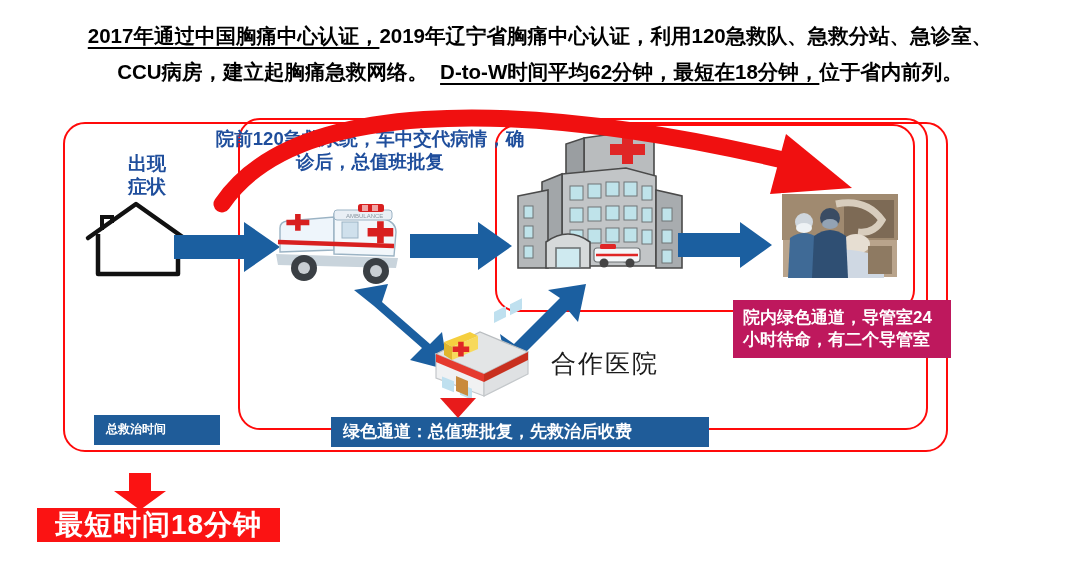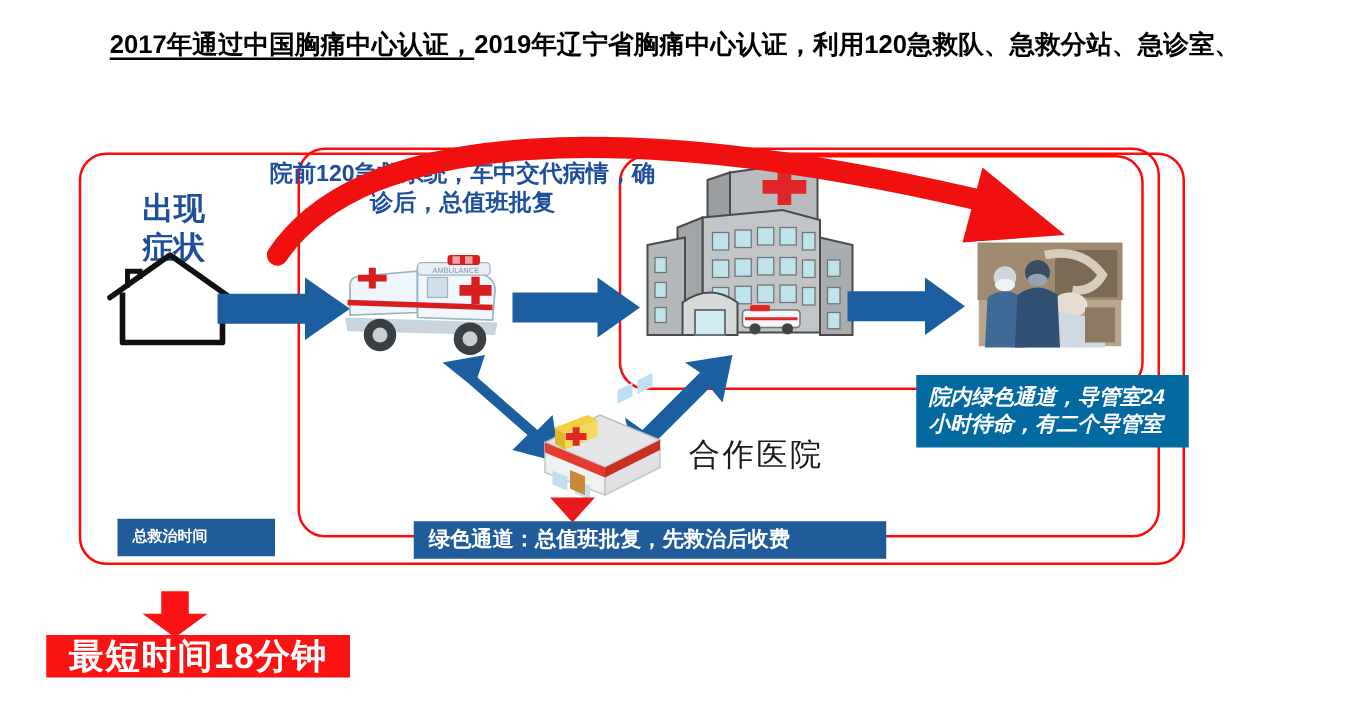--- a/index.html
+++ b/index.html
@@ -37,21 +37,21 @@
   
   .bluelabel{
     position:absolute;
     background:#1f5c99;
     color:#ffffff;
     font-weight:bold;
     box-sizing:border-box;
     display:flex;align-items:center;
     line-height:1.28;
   }
-  .bluelabel.dark{background:#0369a1;font-style:italic;}
+  .bluelabel.dark{background:#be185d;}
 
   
   .bluetext{
     position:absolute;
     color:#1f4e9c;
     font-weight:bold;
     text-align:center;
     line-height:1.22;
   }
 
@@ -78,27 +78,28 @@
   .abs{position:absolute;}
   svg{display:block;overflow:visible;}
 </style>
 </head>
 <body>
 
 <div id="stage">
 
   <div class="header">
     <span class="hline"><span class="u">2017年通过中国胸痛中心认证，</span><span>2019年辽宁省胸痛中心认证，利用120急救队、急救分站、急诊室、</span></span>
+    <span class="hline"><span>CCU病房，建立起胸痛急救网络。</span><span style="display:inline-block;width:12px"></span><span class="u">D-to-W时间平均62分钟，最短在18分钟，</span><span>位于省内前列。</span></span>
   </div>
 
   <div class="redbox" style="left:63px;top:122px;width:885px;height:330px;"></div>
   <div class="redbox" style="left:238px;top:118px;width:690px;height:312px;"></div>
   <div class="redbox" style="left:495px;top:124px;width:420px;height:188px;"></div>
 
-  <div class="bluetext" style="left:91px;top:152px;width:96px;font-size:25px;">
+  <div class="bluetext" style="left:70px;top:152px;width:96px;font-size:19px;text-align:right;">
     <div>出现</div>
     <div>症状</div>
   </div>
 
   <svg class="abs" style="left:82px;top:200px;" width="110" height="80" viewBox="0 0 110 80">
     <path d="M6 38 L54 4 L102 38" fill="none" stroke="#111" stroke-width="4.5" stroke-linejoin="round" stroke-linecap="round"></path>
     <path d="M16 34 L16 74 L96 74 L96 34" fill="none" stroke="#111" stroke-width="4.5" stroke-linejoin="round"></path>
     <path d="M20 30 L20 17 L30 17 L30 23" fill="none" stroke="#111" stroke-width="4"></path>
   </svg>
 

